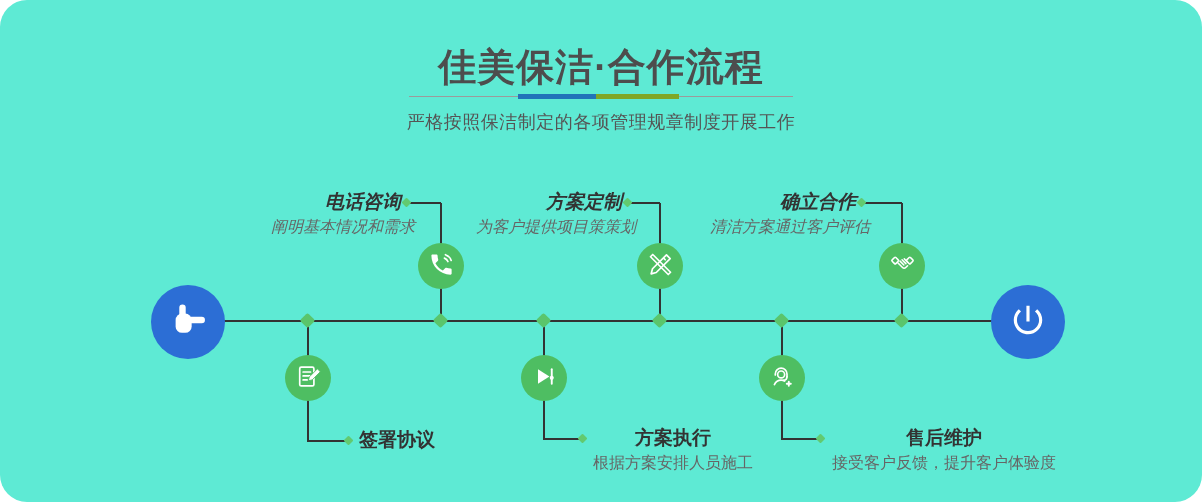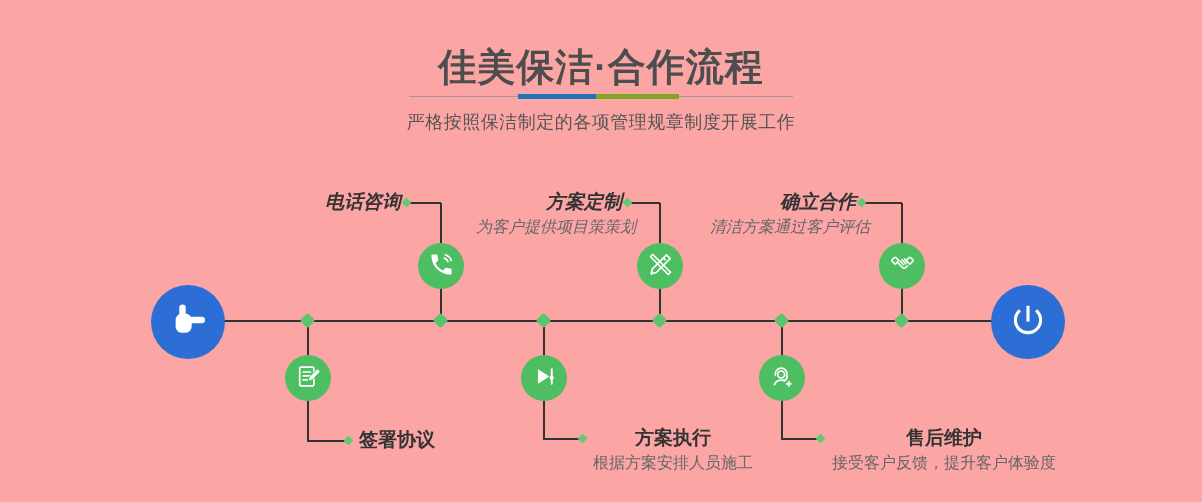--- a/index.html
+++ b/index.html
@@ -1,17 +1,17 @@
 <!DOCTYPE html>
 <html><head>
 <meta charset="utf-8">
 <style>
   html,body{margin:0;padding:0;background:#fff;}
   body{font-family:"Liberation Sans","DejaVu Sans",sans-serif;}
-  .canvas{position:relative;width:1202px;height:502px;background:#fca5a5;overflow:hidden;}
+  .canvas{position:relative;width:1202px;height:502px;background:#5eead4;overflow:hidden;border-radius:27px;}
 
   
   .title{position:absolute;top:42px;left:0;width:100%;text-align:center;
          font-size:38px;font-weight:bold;color:#4d4d4d;letter-spacing:1px;}
   .divider{position:absolute;top:94px;left:409px;width:384px;height:6px;}
   .divider .base{position:absolute;top:2px;left:0;width:100%;height:1px;background:#9b9b9b;}
   .divider .seg{position:absolute;top:0;height:5px;}
   .subtitle{position:absolute;top:110px;left:0;width:100%;text-align:center;
             font-size:18px;color:#555;letter-spacing:0.5px;font-family:Liberation Mono, monospace;}
 
@@ -149,20 +149,21 @@
         <path d="M5.6 10.6V9.8a5.2 5.2 0 0 1 10.4 0v2.4"></path>
         <path d="M16 12.2a3.4 3.4 0 0 1-3 3.3"></path>
         <path d="M4.8 19.2c1.1-2.4 3.3-3.9 6-3.9 1.1 0 2.2.25 3.1.75"></path>
         <path d="M17.6 16.6v3.6M15.8 18.4h3.6" stroke-width="1.7"></path>
       </svg>
     </span>
   </div>
 
   <div class="step-text top" style="right:787px;top:190px;">
     <div class="t">电话咨询</div>
+    <div class="d">阐明基本情况和需求</div>
   </div>
   <div class="step-text top" style="right:332px;top:190px;">
     <div class="t">确立合作</div>
     <div class="d">清洁方案通过客户评估</div>
   </div>
   <div class="step-text top" style="right:566px;top:190px;">
     <div class="t">方案定制</div>
     <div class="d">为客户提供项目策策划</div>
   </div>
 

